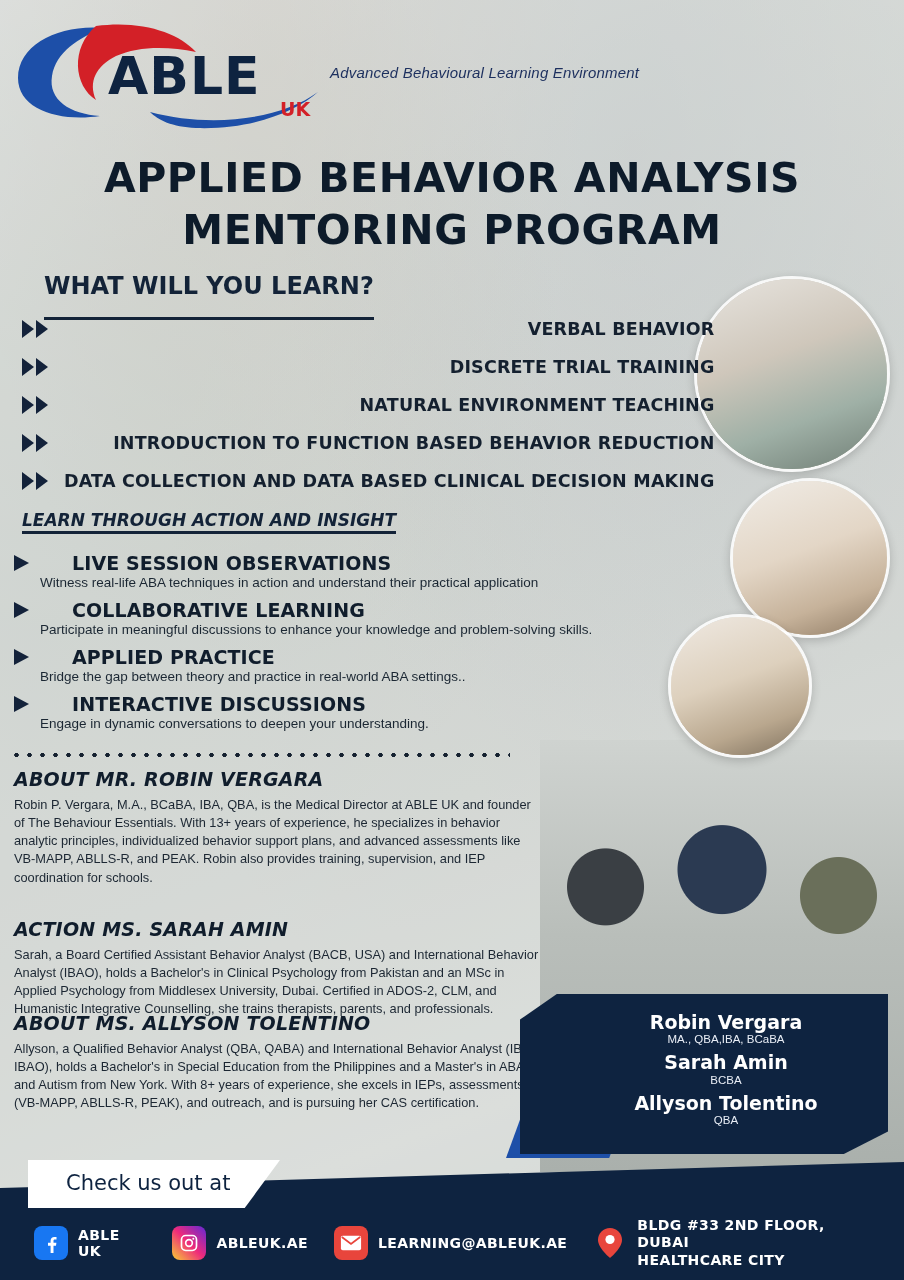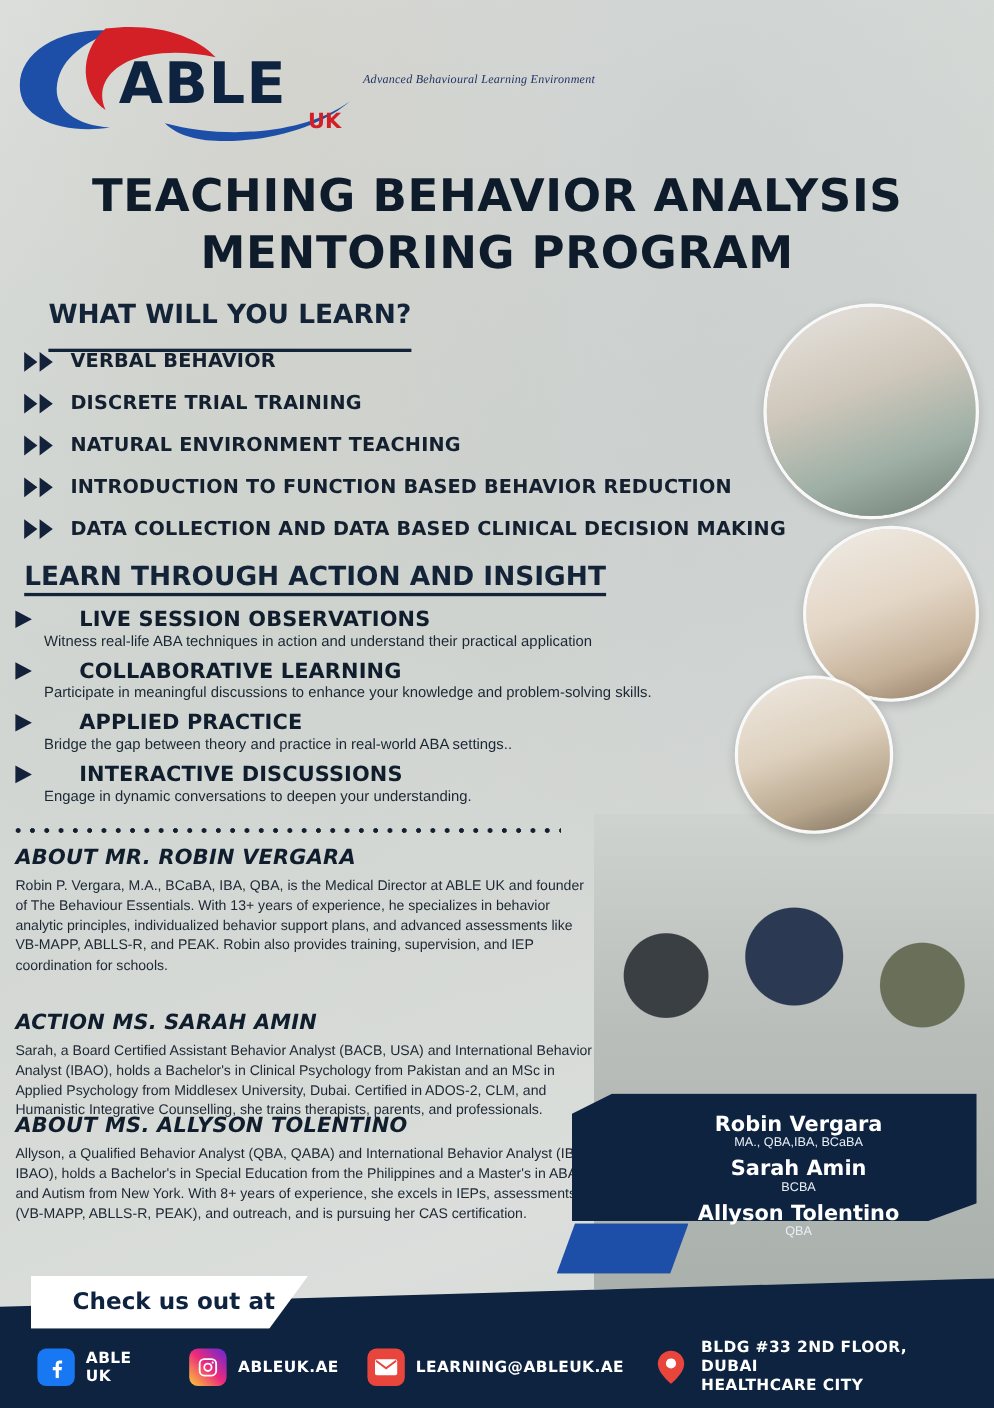--- a/index.html
+++ b/index.html
@@ -36,22 +36,22 @@
   }
 
   
   .logo-wrap {
     position: absolute; top: 16px; left: 0; right: 0;
     display: flex; flex-direction: row; align-items: center;
     z-index: 5;
   }
   .logo-svg { display:block; }
   .logo-tag {
-    font-family: Liberation Serif, serif;
-    font-size: 11px; font-style: italic; color: #1c2f5e;
+    font-family: Liberation Sans, sans-serif;
+    font-size: 15px; font-style: italic; color: #1c2f5e;
     letter-spacing: .2px; margin-top: -6px;
   }
 
   
   .title-block {
     position: absolute; top: 152px; left: 0; right: 0; text-align: center; z-index: 5;
   }
   .title-line {
     font-family: "DejaVu Sans", sans-serif;
     font-weight: 800;
@@ -63,35 +63,35 @@
 
   
   .s1-head {
     position: absolute; top: 272px; left: 44px; z-index: 6;
     font-family: "DejaVu Sans", sans-serif;
     font-weight: 800; font-size: 24px; color: #132338;
     border-bottom: 3px solid #132338; padding-bottom: 17px;
   }
   .bullets { position: absolute; top: 310px; left: 20px; z-index: 6; }
   .bullet-row {
-    display: flex; align-items: center; height: 38px;
+    display: flex; align-items: center; height: 38px; justify-content: space-between;
   }
   .chev { display: inline-flex; margin-right: 10px; }
   .bullet-txt {
     font-family: "DejaVu Sans", sans-serif;
     font-weight: 700; font-size: 17.5px; color: #14202f;
     letter-spacing: .2px;
   }
 
   
   .s2-head {
     position: absolute; top: 510px; left: 22px; z-index: 6;
     font-family: "DejaVu Sans", sans-serif;
-    font-weight: 800; font-size: 24px; color: #132338;
-    border-bottom: 3px solid #132338; padding-bottom: 1px;
+    font-weight: 800; font-size: 17px; color: #132338;
+    border-bottom: 3px solid #132338; padding-bottom: 1px; font-style: italic;
   }
   .feat-list { position: absolute; top: 552px; left: 12px; width: 660px; z-index: 6; }
   .feat { margin-bottom: 9px; }
   .feat-head { display:flex; align-items:center; }
   .feat-title {
     font-family: "DejaVu Sans", sans-serif;
     font-weight: 800; font-size: 19px; color: #101d2c; letter-spacing: .1px; margin-left: 32px;
   }
   .feat-sub {
     font-family: "Liberation Sans", sans-serif;
@@ -145,21 +145,21 @@
     position: absolute; inset: 0;
     background:
       radial-gradient(circle at 18% 34%, #3a3f44 0 38px, rgba(58,63,68,0) 39px),
       radial-gradient(circle at 50% 30%, #2b3a52 0 44px, rgba(43,58,82,0) 45px),
       radial-gradient(circle at 82% 36%, #6a6f5a 0 38px, rgba(106,111,90,0) 39px),
       linear-gradient(180deg,#cfd3d0 0%,#b9beba 45%,#aab0ac 100%);
   }
 
   
   #names-panel {
-    position: absolute; left: 520px; top: 994px; width: 368px; height: 116px; z-index: 7; padding-left: 44px;
+    position: absolute; left: 520px; top: 994px; width: 368px; height: 160px; z-index: 7; padding-left: 44px;
   }
   .panel-shape {
     position: absolute; inset: 0;
     background: #0e2340;
     clip-path: polygon(10% 0, 100% 0, 100% 86%, 88% 100%, 0 100%, 0 16%);
   }
   .panel-accent {
     position: absolute; left: -14px; top: 118px; width: 120px; height: 46px;
     background: #1d4fa8;
     clip-path: polygon(14% 0, 100% 0, 86% 100%, 0 100%);
@@ -183,21 +183,21 @@
   .check-tab {
     position: absolute; left: 28px; top: 1160px; width: 252px; height: 48px; z-index: 9;
   }
   .check-tab .tab-shape {
     position:absolute; inset:0; background:#ffffff;
     clip-path: polygon(0 0, 100% 0, 86% 100%, 0 100%);
     box-shadow: 0 2px 6px rgba(0,0,0,0.2);
   }
   .check-tab .tab-text {
     position: relative; z-index: 2;
-    font-family: "DejaVu Sans", sans-serif; font-weight: 700;
+    font-family: "DejaVu Sans", sans-serif; font-weight: 400;
     font-size: 21px; color: #0e2340; padding: 11px 0 0 38px;
   }
   .contact-row {
     position: absolute; left: 0; bottom: 0; width: 904px; height: 74px; z-index: 10;
     display: flex; align-items: center; padding-left: 34px; gap: 0;
   }
   .c-item { display: flex; align-items: center; margin-right: 26px; }
   .c-icon {
     width: 34px; height: 34px; border-radius: 8px;
     display: flex; align-items: center; justify-content: center;
@@ -224,21 +224,21 @@
       <path d="M18 62 C18 28, 60 8, 104 12 C78 22, 56 36, 52 60 C48 84, 70 98, 100 100 C60 106, 18 94, 18 62 Z" fill="#1d4fa8"></path>
       <path d="M96 10 C140 4, 178 16, 196 36 C168 30, 138 30, 116 40 C96 50, 88 66, 96 84 C74 70, 70 32, 96 10 Z" fill="#d32027"></path>
       <path d="M150 96 C210 112, 280 104, 318 76 C296 96, 250 114, 196 112 C172 111, 158 104, 150 96 Z" fill="#1d4fa8"></path>
       <text x="108" y="78" font-family="DejaVu Sans, sans-serif" font-size="52" font-weight="800" fill="#0e2340" letter-spacing="1">ABLE</text>
       <text x="280" y="100" font-family="DejaVu Sans, sans-serif" font-size="19" font-weight="800" fill="#d32027">UK</text>
     </svg>
     <div class="logo-tag">Advanced Behavioural Learning Environment</div>
   </div>
 
   <div class="title-block">
-    <div class="title-line">TEACHING BEHAVIOR ANALYSIS</div>
+    <div class="title-line">APPLIED BEHAVIOR ANALYSIS</div>
     <div class="title-line">MENTORING PROGRAM</div>
   </div>
 
   <div class="photo-circle" id="photo-1">
     <div class="ph-bg"></div>
     <svg width="196" height="196" viewBox="0 0 196 196">
       <rect x="0" y="0" width="196" height="196" fill="#d9d4cb"></rect>
       <rect x="0" y="120" width="196" height="76" fill="#8f9b8c"></rect>
       <rect x="110" y="40" width="62" height="64" rx="8" fill="#86b36a"></rect>
       <circle cx="60" cy="52" r="26" fill="#4a3b33"></circle>

